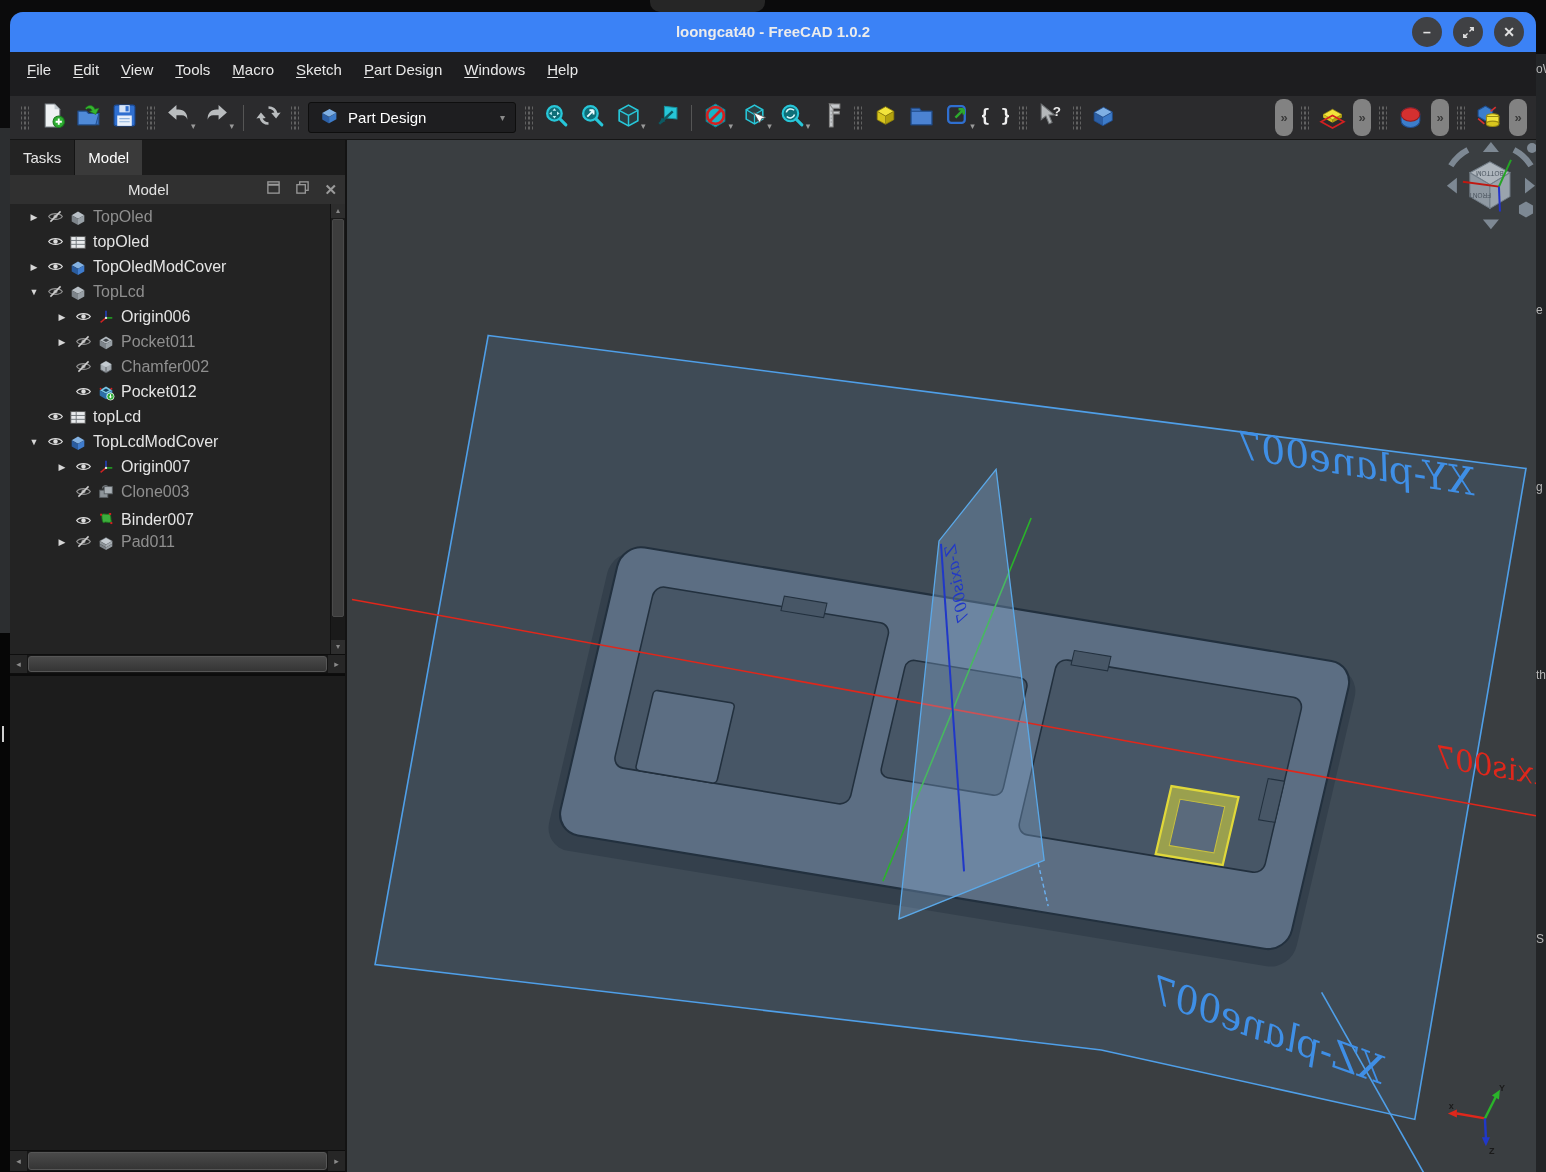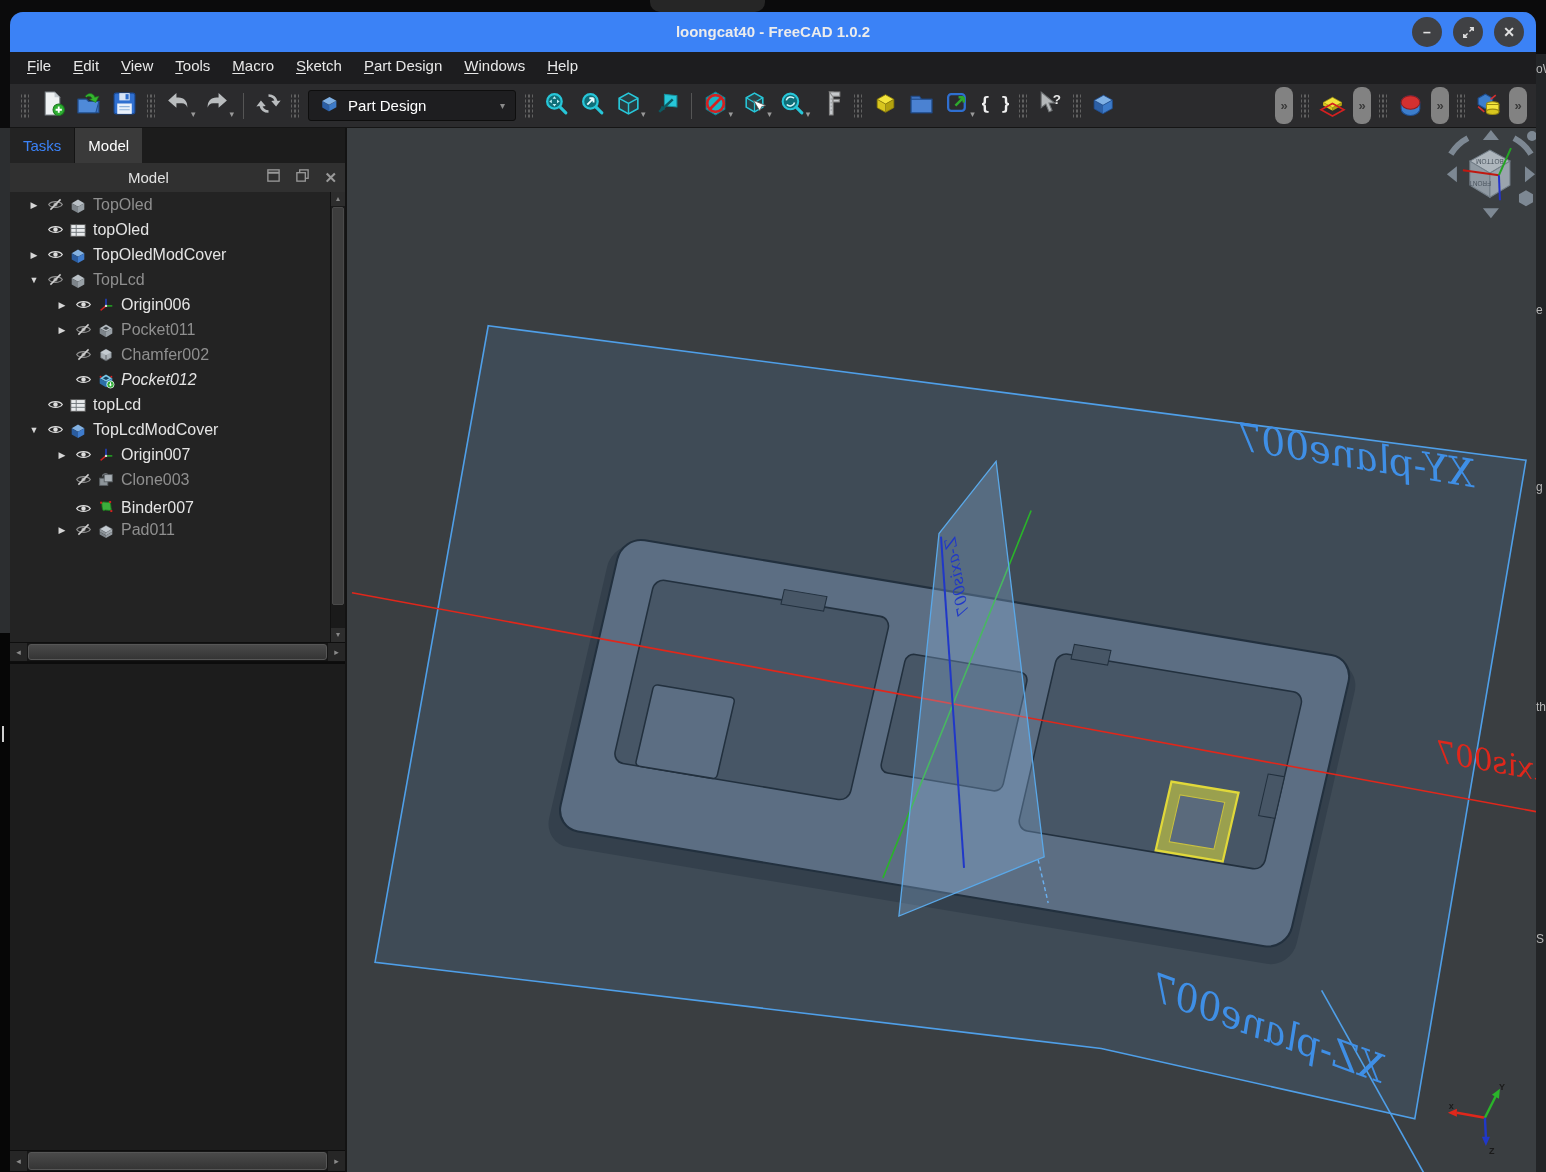--- a/index.html
+++ b/index.html
@@ -13,21 +13,21 @@
   .frag{position:absolute;left:0;color:#b5b5b5;font-size:12px;white-space:nowrap}
 
   .window{position:absolute;left:10px;top:12px;width:1526px;height:1160px;background:#2c2c2e;
     border-radius:13px 13px 0 0;overflow:hidden;display:flex;flex-direction:column}
   .titlebar{height:40px;background:#3b82f6;position:relative;flex:none}
   .title{position:absolute;left:0;right:0;top:0;line-height:40px;text-align:center;color:#ececec;font-size:15px;font-weight:bold}
   .tb-btns{position:absolute;right:12px;top:5px;display:flex;gap:11px}
   .tb-btn{width:30px;height:30px;border-radius:50%;background:#404144;display:flex;align-items:center;justify-content:center;color:#e2e2e2;font-size:14px;font-weight:bold}
   .tb-btn svg{width:15px;height:15px}
 
-  .menubar{height:32px;background:#1d1d1f;display:flex;align-items:flex-end;padding-left:6px;flex:none}
+  .menubar{height:44px;background:#1d1d1f;display:flex;align-items:flex-start;padding-left:6px;flex:none}
   .menu-item{padding:0 11px;color:#e8e8e8;font-size:15px;line-height:36px}
   .menu-item u{text-underline-offset:2px}
 
   .toolbar{height:44px;background:#2b2b2d;border-bottom:1px solid #151515;display:flex;align-items:center;padding:0 6px;flex:none}
   .tb-group{display:flex;align-items:center;height:100%}
   .tb-handle{width:8px;height:26px;margin:0 5px;background-image:radial-gradient(#616161 1px,transparent 1.3px);background-size:4px 5px;background-position:center}
   .tb-icon-btn{width:36px;height:38px;display:flex;align-items:center;justify-content:center}
   .tb-icon-btn svg{width:27px;height:27px}
   .tb-caret{color:#9a9a9a;font-size:9px;margin:16px 3px 0 -5px}
   .tb-sep{width:1px;height:26px;background:#555;margin:0 6px}
@@ -35,21 +35,21 @@
   .wb-select svg{width:21px;height:21px}
   .wb-label{color:#fff;font-size:15px;flex:1}
   .wb-caret{color:#8a8a8a;font-size:10px}
   .tb-spacer{flex:1}
   .overflow-pill{width:18px;height:37px;border-radius:8px;background:#828282;color:#3a3a3a;font-size:13px;font-weight:bold;display:flex;align-items:center;justify-content:center;margin:0 3px}
 
   .content{flex:1;display:flex;min-height:0}
   .left-panel{width:337px;flex:none;background:#242424;display:flex;flex-direction:column;border-right:2px solid #131313}
   .tab-row{height:35px;display:flex;background:#1c1c1c;flex:none}
   .tab{padding:0 13px;line-height:35px;font-size:15px}
-  .tab.inactive{background:#232323;color:#3b82f6;border-right:1px solid #141414}
+  .tab.inactive{background:#232323;color:#e5e5e5;border-right:1px solid #141414}
   .tab.active{background:#3a3a3a;color:#fff}
   .tab-row-rest{flex:1}
   .panel-header{height:29px;background:#303030;flex:none;position:relative}
   .ph-title{position:absolute;left:118px;top:0;line-height:29px;color:#e2e2e2;font-size:15px}
   .ph-icons{position:absolute;right:8px;top:0;height:29px;display:flex;gap:14px;align-items:center}
   .ph-icons svg{width:15px;height:15px}
   .ph-close{color:#9a9a9a;font-size:15px;font-weight:bold}
 
   .tree-wrap{height:450px;position:relative;background:#232323;flex:none;overflow:hidden}
   .tree{position:absolute;left:0;right:15px;top:0;bottom:0;overflow:hidden}
@@ -81,21 +81,21 @@
 <div class="page">
   <div class="top-bump"></div>
   <div class="left-strip"></div>
   <div class="left-strip2"></div>
   <div class="left-tick"></div>
 
   <div class="right-strip">
     <span class="frag" style="top:8px">oW</span>
     <span class="frag" style="top:249px">e</span>
     <span class="frag" style="top:426px">g i</span>
-    <span class="frag" style="top:646px">th</span>
+    <span class="frag" style="top:614px">th</span>
     <span class="frag" style="top:878px">S</span>
   </div>
 
   <div class="window">
 
     <div class="titlebar">
       <div class="title">loongcat40 - FreeCAD 1.0.2</div>
       <div class="tb-btns">
         <div class="tb-btn">
           <span>–</span>
@@ -485,21 +485,21 @@
                 </span>
                 <span class="tree-icon">
                   <svg viewBox="0 0 20 20">
                     <path d="M4 7l6-3.5L16 7v6l-6 3.5L4 13z" fill="#a9b0b6" stroke="#5a5f63"></path>
                     <path d="M10 3.5 4 7l6 3 6-3z" fill="#c4cbd1"></path>
                     <path d="M10 10v6.5" stroke="#5a5f63"></path>
                   </svg>
                 </span>
                 <span class="tree-label dim">Chamfer002</span>
               </div>
-              <div class="tree-row" style="padding-left: 42px; font-style: italic;">
+              <div class="tree-row" style="padding-left: 42px;">
                 <span class="tree-arrow"></span>
                 <span class="tree-eye">
                   <svg viewBox="0 0 20 20">
                     <path d="M2 10C5 5.5 15 5.5 18 10 15 14.5 5 14.5 2 10z" fill="none" stroke="#dcdcdc" stroke-width="1.5"></path>
                     <circle cx="10" cy="10" r="2.6" fill="#dcdcdc"></circle>
                   </svg>
                 </span>
                 <span class="tree-icon">
                   <svg viewBox="0 0 20 20">
                     <path d="M3 8l7-4 7 4-7 4z" fill="#79c7e8"></path>

